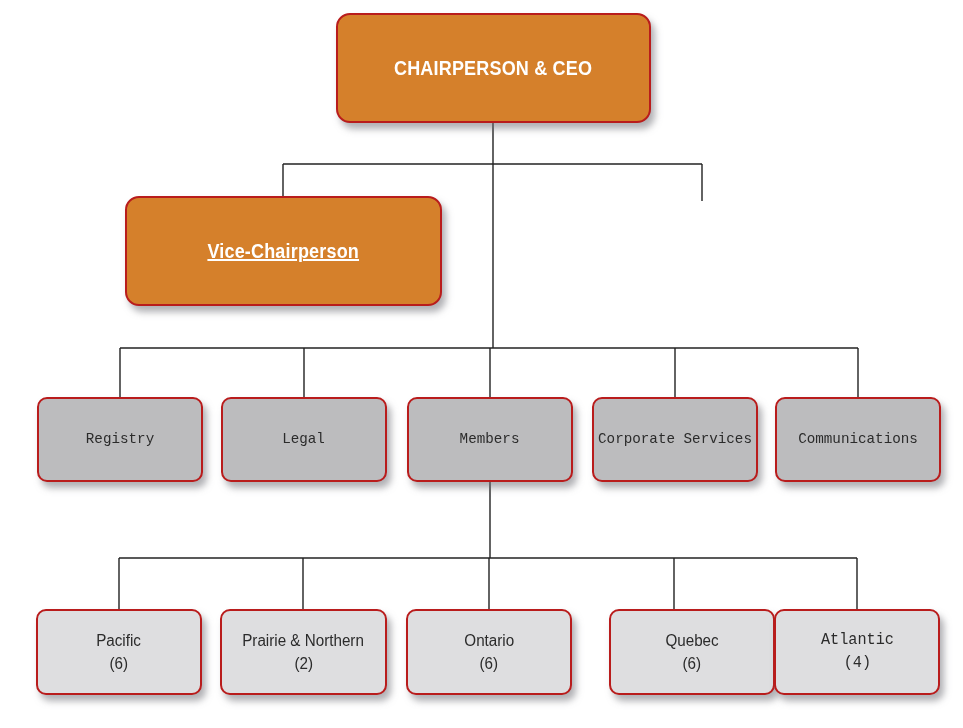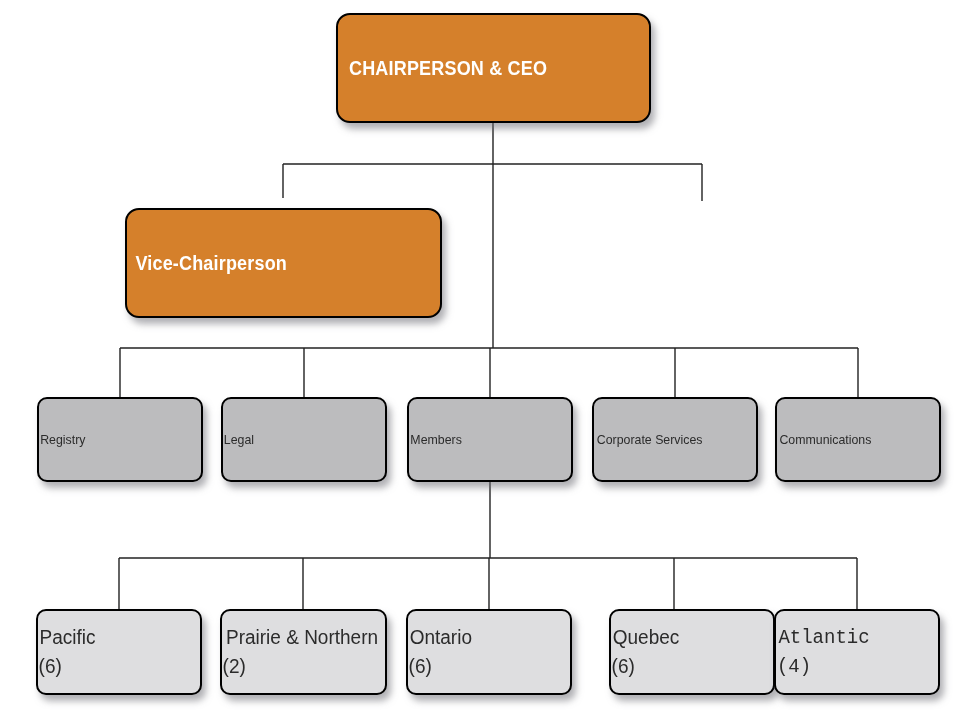--- a/index.html
+++ b/index.html
@@ -17,24 +17,24 @@
   }
   .connectors {
     position: absolute;
     left: 0;
     top: 0;
     z-index: 1;
   }
   .node {
     position: absolute;
     box-sizing: border-box;
-    border: 2px solid #000000;
+    border: 2px solid #b91c1c;
     display: flex;
     flex-direction: column;
-    align-items: flex-start;
+    align-items: center;
     justify-content: center;
     text-align: center;
     z-index: 2;
     box-shadow: 4px 6px 7px rgba(112, 112, 118, 0.55);
   }
   .node .lbl {
     display: inline-block;
     transform: scaleX(0.95);
     white-space: nowrap;
   }
@@ -49,33 +49,34 @@
   .darkgray {
     background: var(--dark-gray, #72787d);
     color: var(--text-light, #ffffff);
     border-radius: 12px;
     font-size: 15px;
   }
   .midgray {
     background: var(--mid-gray, #bcbcbe);
     color: var(--text-dark, #2b2b2b);
     border-radius: 10px;
-    font-size: 13px;
+    font-size: 15px;
+    font-family: Liberation Mono, monospace;
   }
   .lightgray {
     background: var(--light-gray, #dedee0);
     color: var(--text-dark, #2b2b2b);
     border-radius: 10px;
-    font-size: 20px;
+    font-size: 16px;
     line-height: 1.45;
   }
 
   
   #node-ceo            { left: 336px; top: 13px;  width: 315px; height: 110px; }
-  #node-vice           { left: 125px; top: 208px; width: 317px; height: 110px; }
+  #node-vice           { left: 125px; top: 196px; width: 317px; height: 110px; text-decoration: underline; }
   #node-exec           { left: 618px; top: 199px; width: 167px; height: 74px;  }
 
   #node-registry       { left: 37px;  top: 397px; width: 166px; height: 85px; }
   #node-legal          { left: 221px; top: 397px; width: 166px; height: 85px; }
   #node-members        { left: 407px; top: 397px; width: 166px; height: 85px; }
   #node-corporate      { left: 592px; top: 397px; width: 166px; height: 85px; }
   #node-communications { left: 775px; top: 397px; width: 166px; height: 85px; }
 
   #node-pacific        { left: 36px;  top: 609px; width: 166px; height: 86px; }
   #node-prairie        { left: 220px; top: 609px; width: 167px; height: 86px; }

